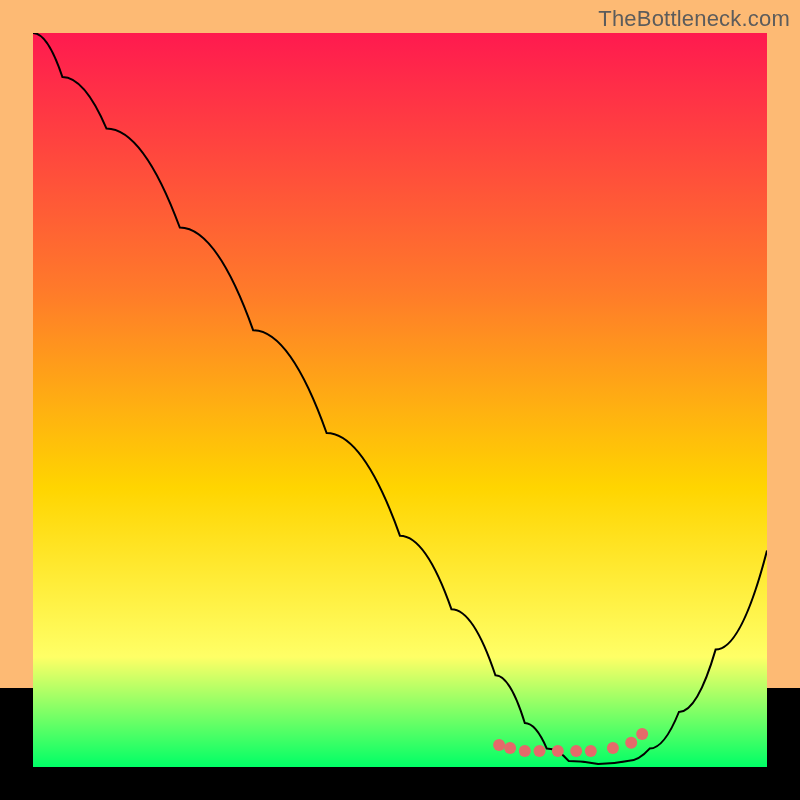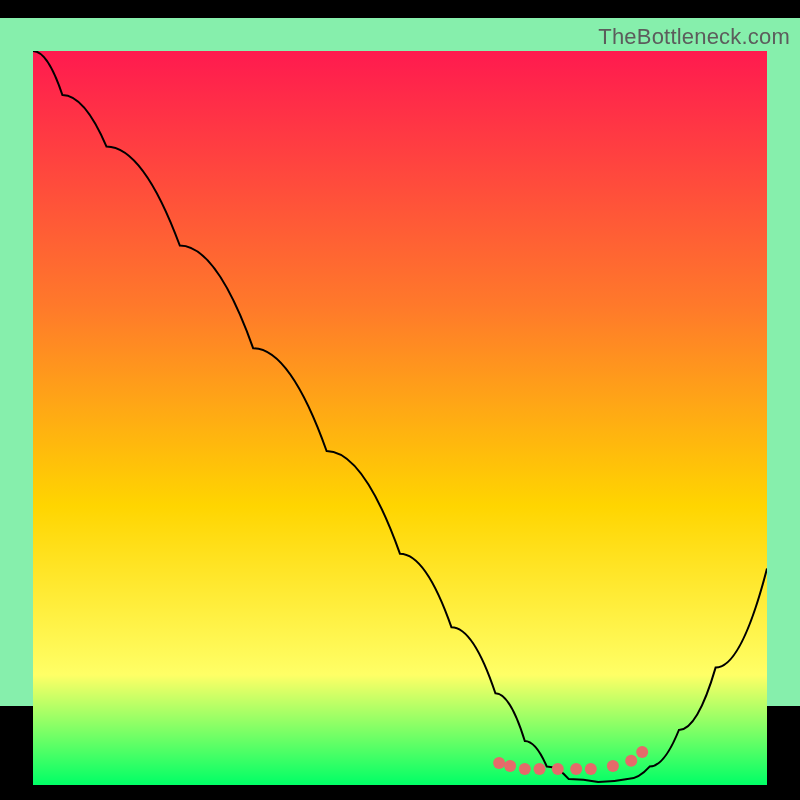--- a/index.html
+++ b/index.html
@@ -1,22 +1,21 @@
 <!DOCTYPE html>
 <html><head>
 <meta charset="utf-8">
 <style>
   * { margin: 0; padding: 0; box-sizing: border-box; }
   html, body { width: 800px; height: 800px; overflow: hidden; background: #000; }
   .container {
     position: relative;
     width: 800px;
     height: 688px;
-    background: #86efac;
-    margin-top: 18px;
+    background: #fdba74;
   }
   .watermark {
     position: absolute;
     top: 6px;
     right: 10px;
     font-family: Arial, sans-serif;
     font-size: 22px;
     font-weight: 500;
     color: #5c5c5c;
     letter-spacing: 0.2px;

